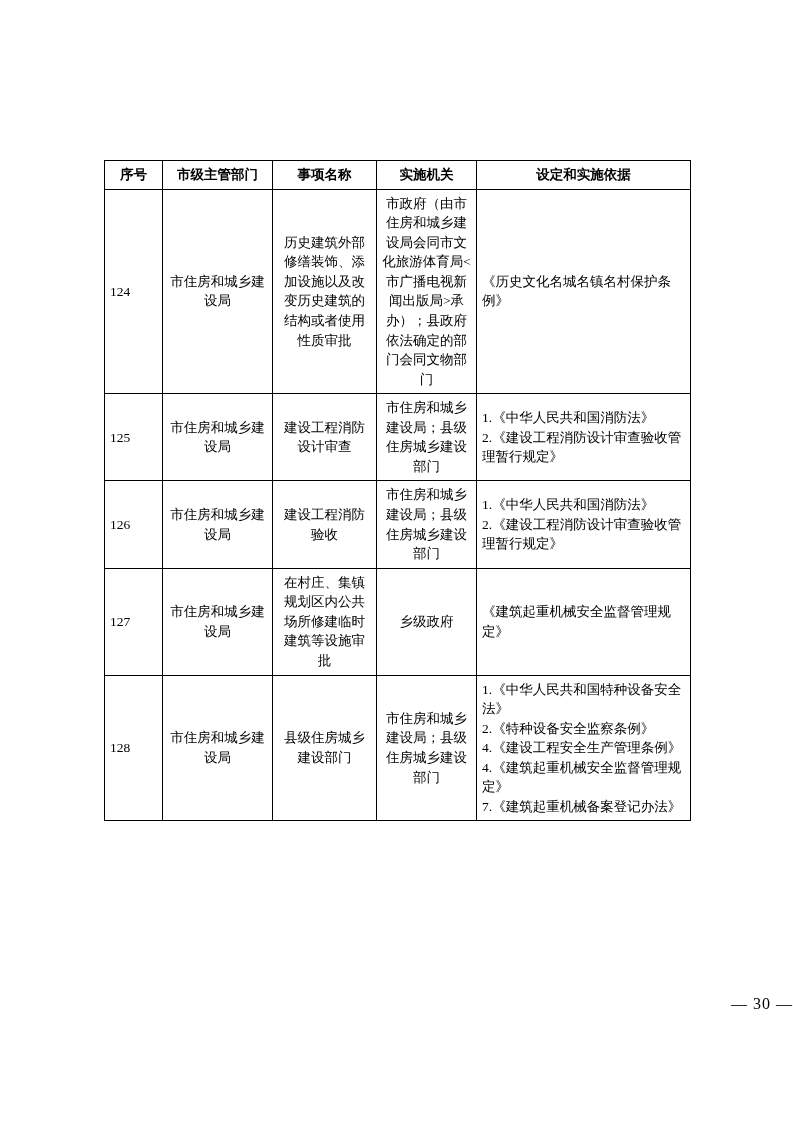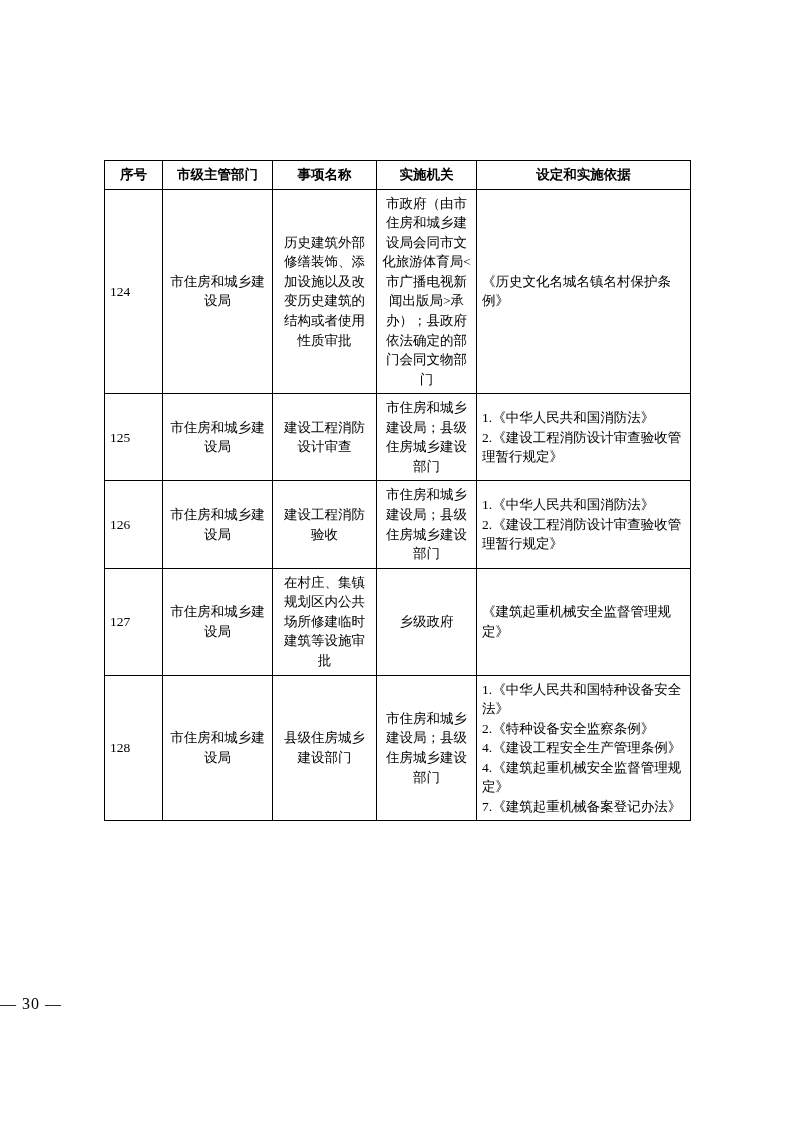--- a/index.html
+++ b/index.html
@@ -74,21 +74,21 @@
   .basis-line {
     display: block;
     white-space: pre-line;
     word-break: break-all;
   }
   .page-number {
     position: absolute;
     left: 0;
     top: 995px;
     width: 793px;
-    text-align: left;
+    text-align: right;
     font-size: 16px;
     letter-spacing: 1px;
     font-family: "Liberation Serif", "DejaVu Serif", serif;
   }
 </style>
 </head>
 <body>
 
 <div class="page">
 

